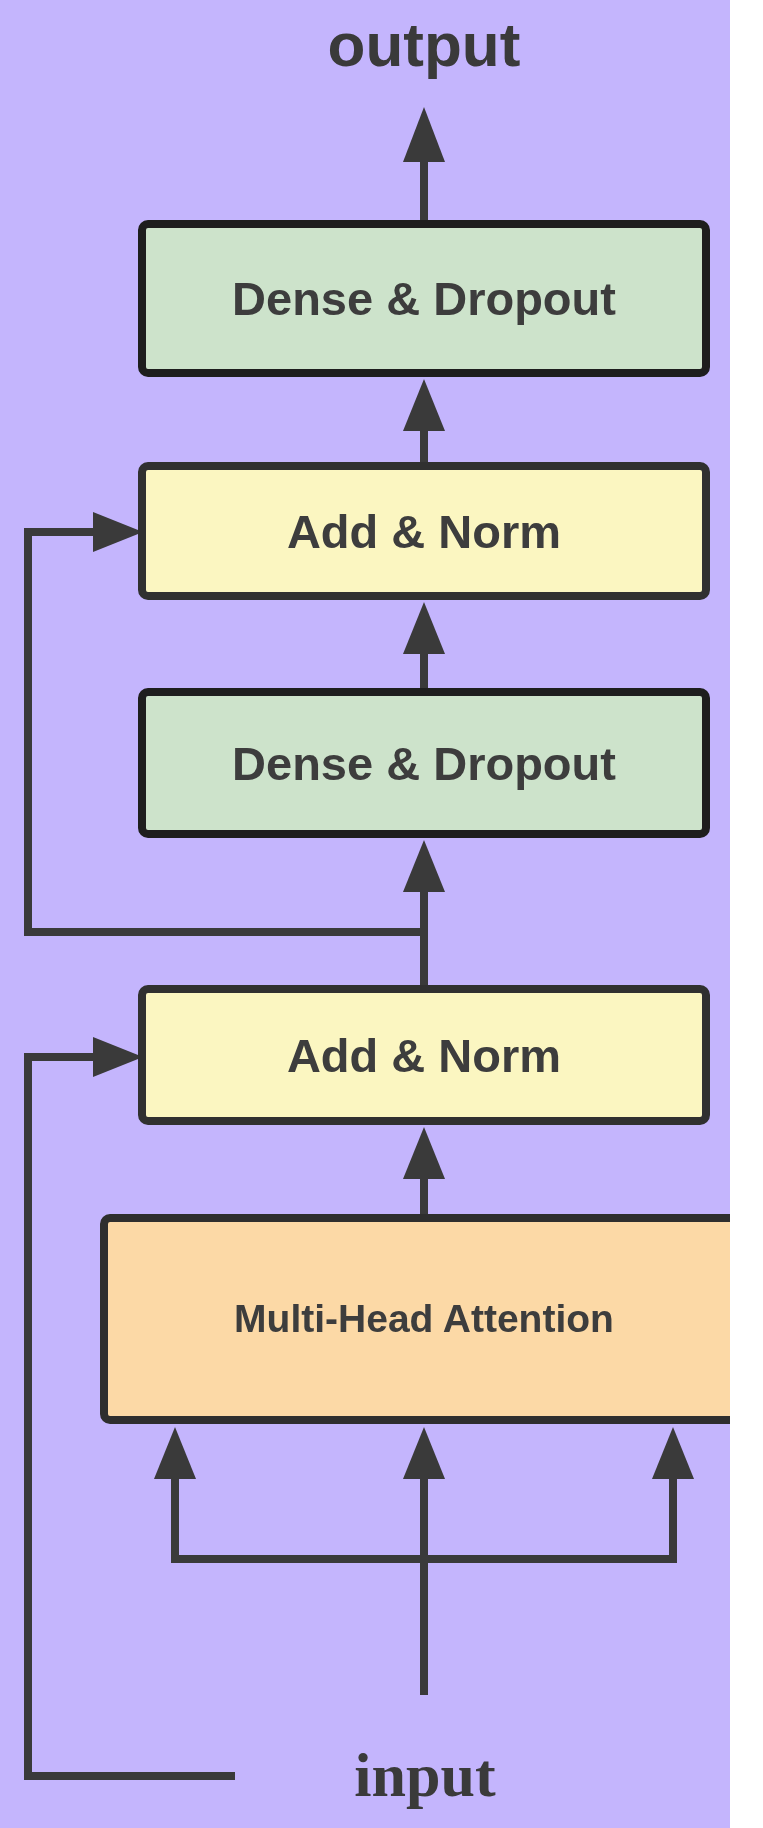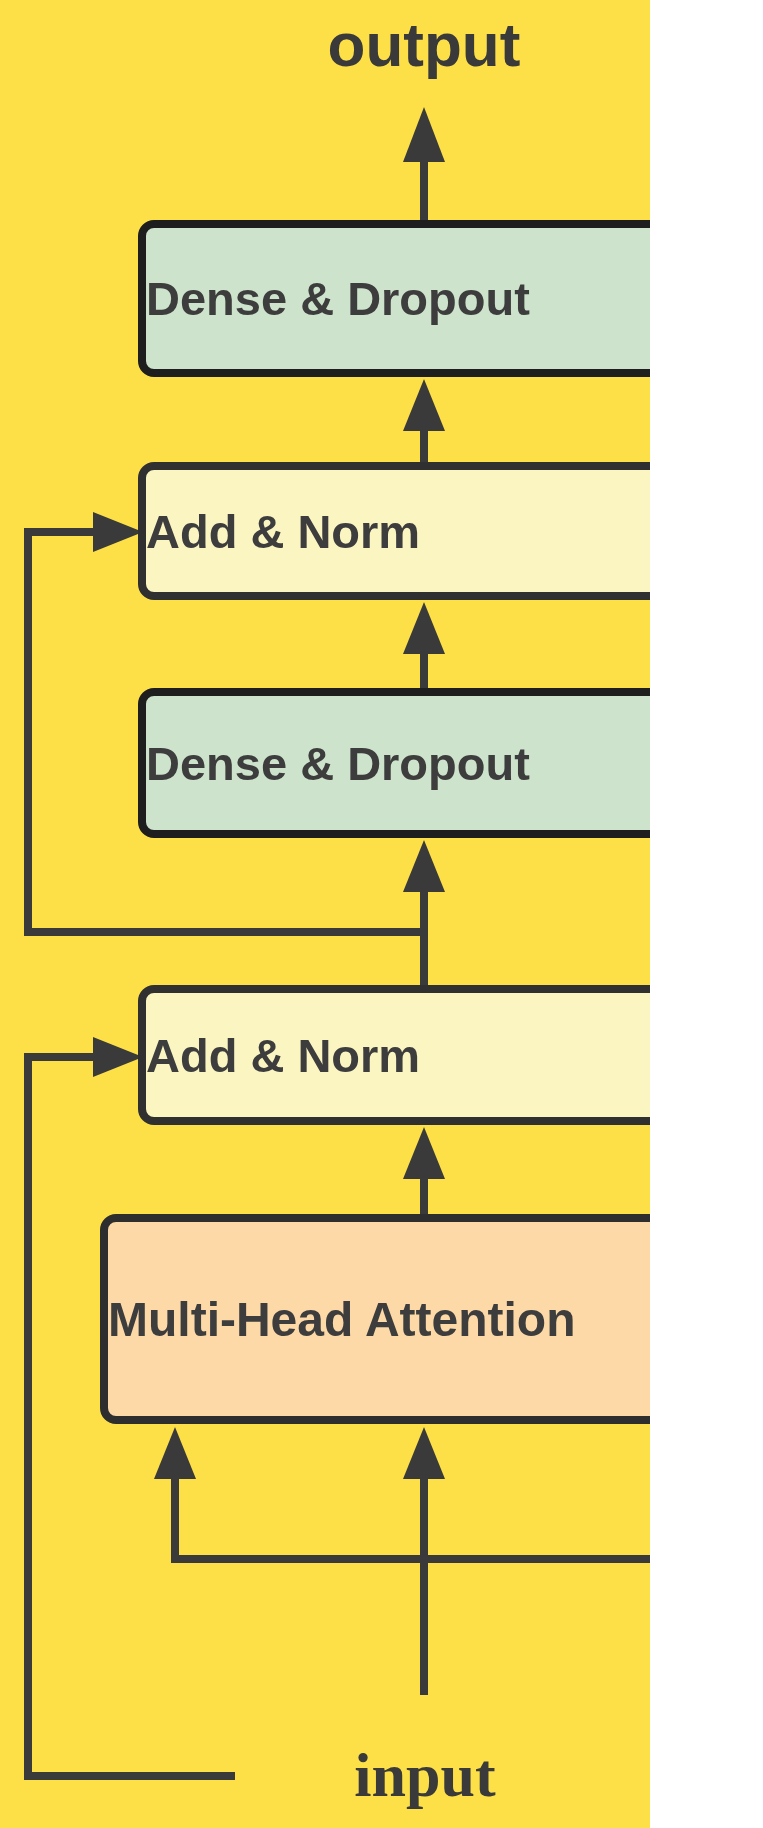--- a/index.html
+++ b/index.html
@@ -3,23 +3,23 @@
 <meta charset="utf-8">
 <style>
   html, body {
     margin: 0;
     padding: 0;
     background: #ffffff;
     font-family: "Liberation Sans", sans-serif;
   }
   .canvas {
     position: relative;
-    width: 650px;
+    width: 730px;
     height: 1828px;
-    background: #fde047;
+    background: #c4b5fd;
     overflow: hidden;
   }
   .connector-layer {
     position: absolute;
     left: 0;
     top: 0;
     width: 763px;
     height: 1828px;
   }
   .connector-layer line,
@@ -40,35 +40,36 @@
     font-size: 62px;
     font-weight: 700;
     white-space: nowrap;
     line-height: 90px;
   }
   .node {
     position: absolute;
     box-sizing: border-box;
     display: flex;
     align-items: center;
-    border-radius: 16px;
+    justify-content: center;
+    border-radius: 10px;
     color: #3d3d3d;
     font-size: 47px;
     font-weight: 700;
     white-space: nowrap;
   }
   .node-green  { border: 8px solid #1e1e1e; }
   .node-yellow { border: 8px solid #303030; }
   .node-orange { border: 8px solid #2e2e2e; }
 
   .pos-dense-top { left: 138px; top: 220px;  width: 572px; height: 157px; }
   .pos-addnorm-1 { left: 138px; top: 462px;  width: 572px; height: 138px; }
   .pos-dense-mid { left: 138px; top: 688px;  width: 572px; height: 150px; }
   .pos-addnorm-2 { left: 138px; top: 985px;  width: 572px; height: 140px; }
-  .pos-mha       { left: 100px; top: 1214px; width: 648px; height: 210px; font-size: 48px; }
+  .pos-mha       { left: 100px; top: 1214px; width: 648px; height: 210px; font-size: 39px; }
 
   .pos-output { left: 424px; top: 0px; }
   .pos-input  { left: 425px; top: 1730px; font-family: Liberation Serif, serif; }
 </style>
 </head>
 <body>
 
 <div class="canvas">
 
   <svg class="connector-layer" viewBox="0 0 763 1828" xmlns="http://www.w3.org/2000/svg">

